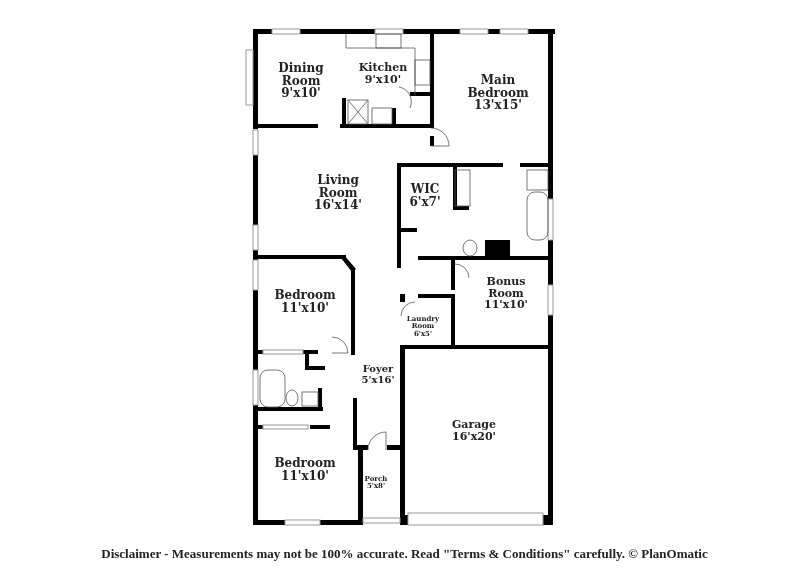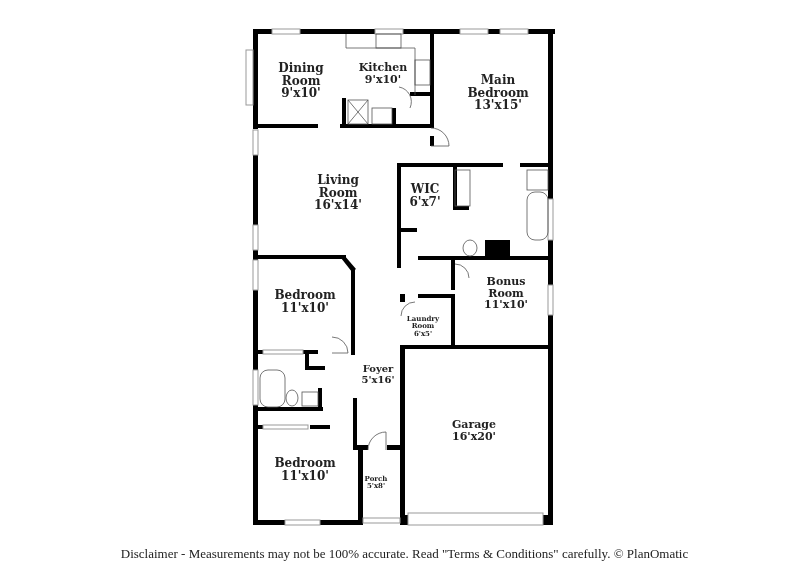--- a/index.html
+++ b/index.html
@@ -1,19 +1,19 @@
 <!DOCTYPE html>
 <html><head>
 <meta charset="utf-8">
 <style>
   html,body{margin:0;padding:0;background:#fff;}
   body{width:809px;height:588px;position:relative;overflow:hidden;font-family:"DejaVu Serif","Liberation Serif",serif;}
   #plan{position:absolute;left:0;top:0;}
   .lbl{font-family:"DejaVu Serif","Liberation Serif",serif;font-weight:bold;fill:#222;text-anchor:middle;}
-  .disclaimer{position:absolute;left:0;right:0;top:546px;text-align:center;font-family:"Liberation Serif","DejaVu Serif",serif;font-size:13px;color:#222;}
+  .disclaimer{position:absolute;left:0;right:0;top:546px;text-align:center;font-family:"Liberation Serif","DejaVu Serif",serif;font-size:13px;color:#222;font-weight:bold;}
 </style>
 </head>
 <body>
 
 <svg id="plan" width="809" height="588" xmlns="http://www.w3.org/2000/svg">
   <g fill="#000">
 
     <rect x="253" y="29" width="302" height="5"></rect>
 
     <rect x="253" y="29" width="5" height="100"></rect>

